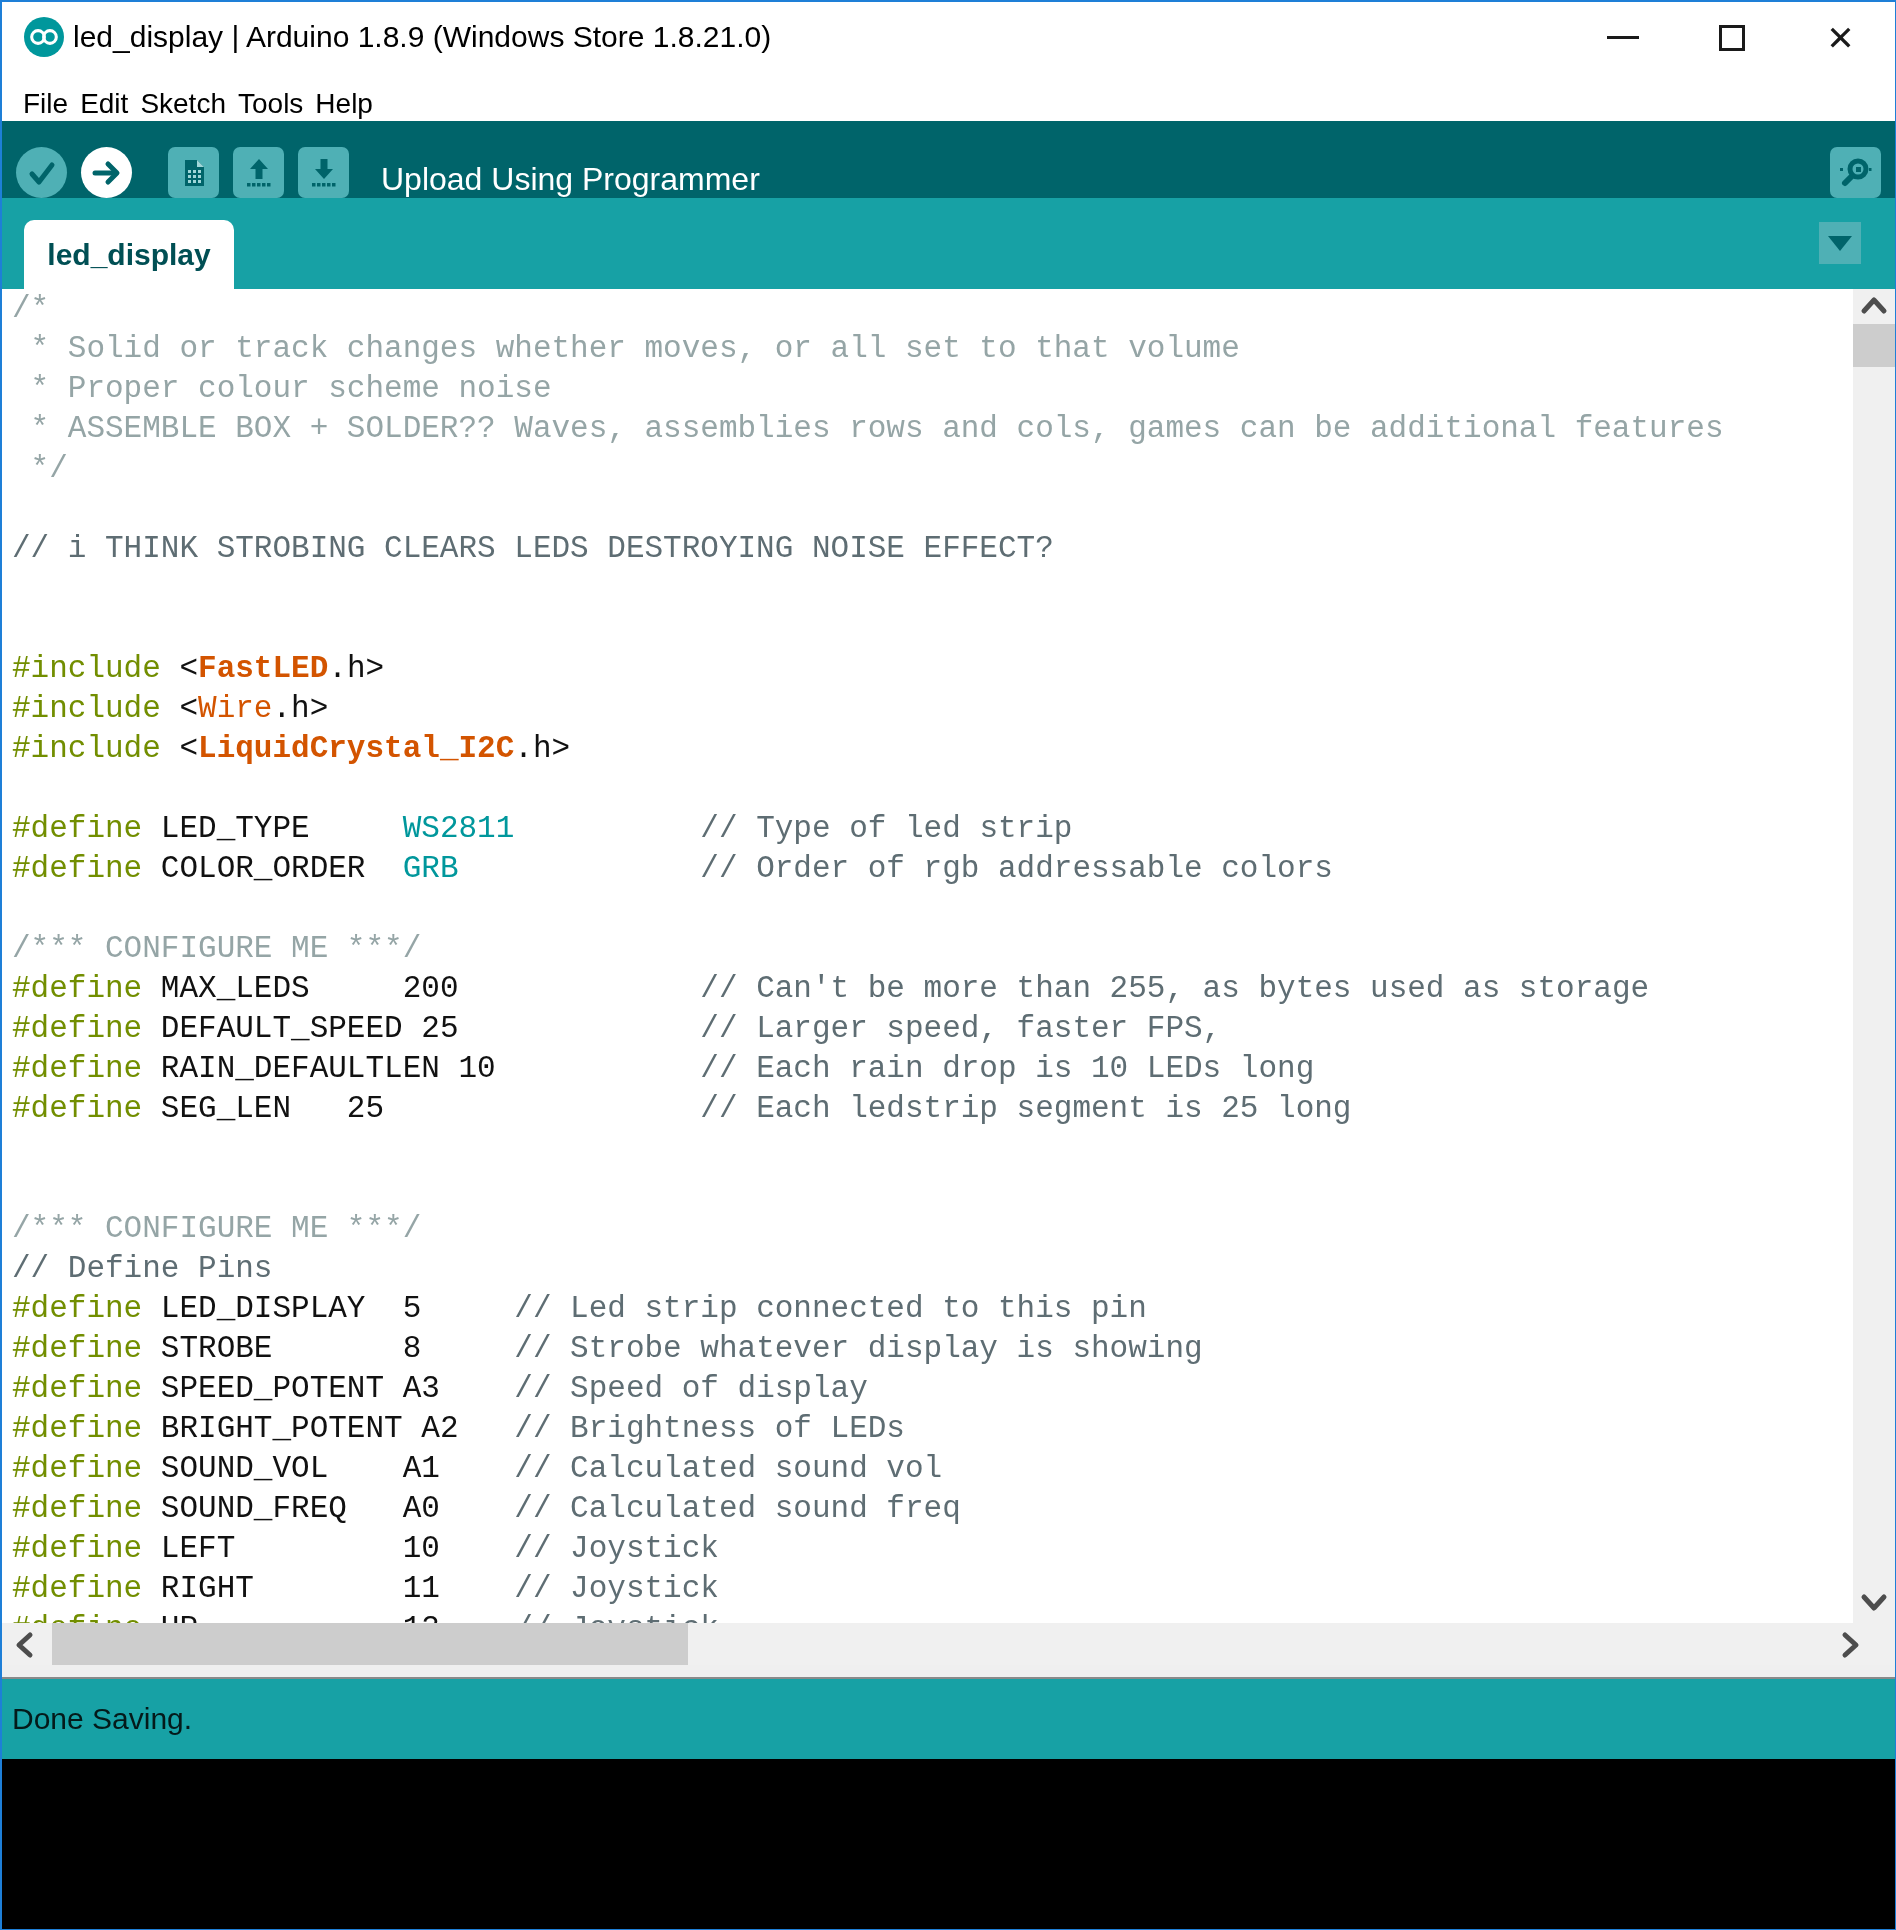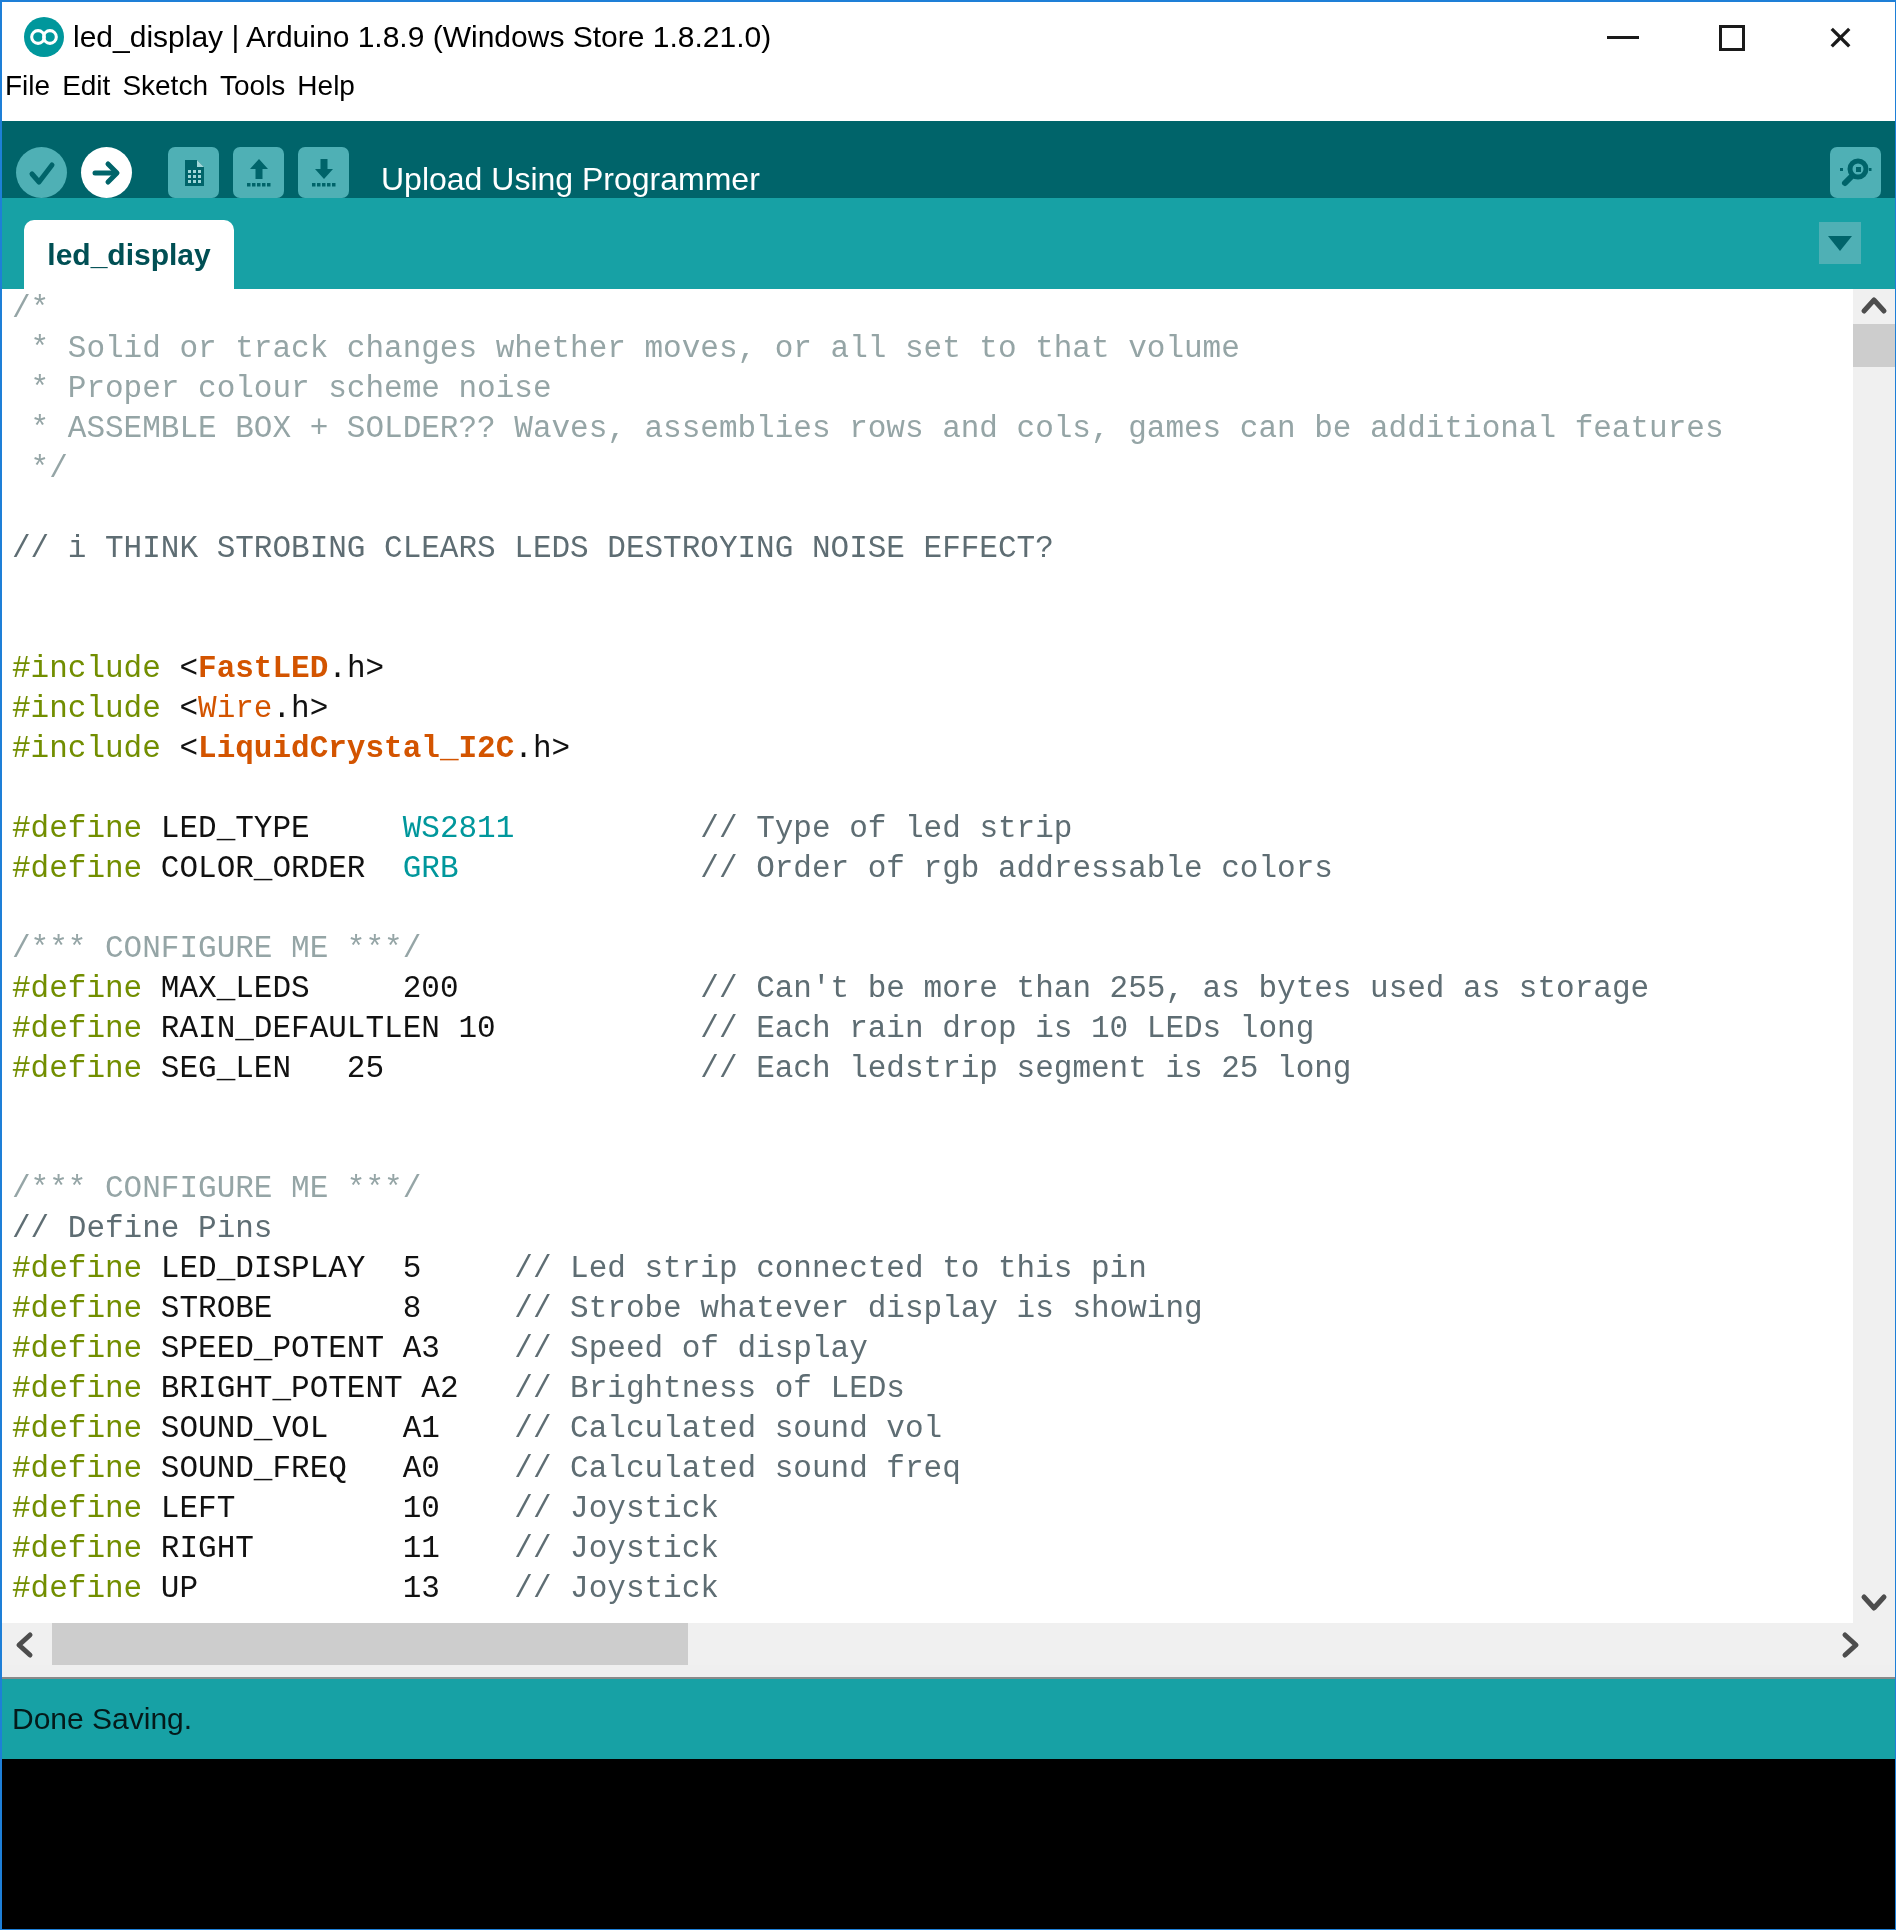--- a/index.html
+++ b/index.html
@@ -10,21 +10,21 @@
   .titlebar { position:absolute; left:0; right:0; top:0; height:71px; background:#fff; }
   .app-icon { position:absolute; left:22px; top:15px; width:40px; height:40px; border-radius:50%; background:#00979C; display:flex; align-items:center; justify-content:center; }
   .title-text { position:absolute; left:71px; top:18px; font-size:30px; color:#000; white-space:nowrap; }
   .win-controls { position:absolute; right:0; top:0; height:71px; display:flex; }
   .win-btn { width:109px; height:71px; display:flex; align-items:center; justify-content:center; color:#1a1a1a; }
   .glyph-min { width:32px; height:0; border-top:3px solid #1a1a1a; }
   .glyph-max { width:26px; height:26px; border:3px solid #1a1a1a; }
   .glyph-close { font-size:34px; font-weight:300; line-height:1; }
 
   
-  .menubar { position:absolute; left:0; right:0; top:60px; height:48px; background:#fff; display:flex; align-items:center; padding-left:3px; }
+  .menubar { position:absolute; left:0; right:0; top:78px; height:48px; background:#fff; display:flex; align-items:center; padding-left:21px; }
   .menu-item { font-size:28px; color:#000; margin-right:12px; white-space:pre; }
 
   
   .toolbar { position:absolute; left:0; right:0; top:119px; height:77px; background:#00646A; display:flex; align-items:flex-end; }
   .tb-btn { width:51px; height:51px; margin-left:14px; display:flex; align-items:center; justify-content:center; flex:none; }
   .tb-circle { border-radius:50%; background:#4FB0B5; }
   .tb-circle.active { background:#fff; }
   .tb-square { border-radius:7px; background:#4FB0B5; }
   .tb-gap { width:22px; flex:none; }
   .tb-status { color:#fff; font-size:32px; margin-left:32px; white-space:nowrap; }
@@ -194,20 +194,21 @@
         <div class="code-line">&nbsp;</div>
         <div class="code-line"><span class="tok-p">#include</span><span class="tok-k"> &lt;</span><span class="tok-b">FastLED</span><span class="tok-k">.h&gt;</span></div>
         <div class="code-line"><span class="tok-p">#include</span><span class="tok-k"> &lt;</span><span class="tok-o">Wire</span><span class="tok-k">.h&gt;</span></div>
         <div class="code-line"><span class="tok-p">#include</span><span class="tok-k"> &lt;</span><span class="tok-b">LiquidCrystal_I2C</span><span class="tok-k">.h&gt;</span></div>
         <div class="code-line">&nbsp;</div>
         <div class="code-line"><span class="tok-p">#define</span><span class="tok-k"> LED_TYPE     </span><span class="tok-c">WS2811</span><span class="tok-k">          </span><span class="tok-m">// Type of led strip</span></div>
         <div class="code-line"><span class="tok-p">#define</span><span class="tok-k"> COLOR_ORDER  </span><span class="tok-c">GRB</span><span class="tok-k">             </span><span class="tok-m">// Order of rgb addressable colors</span></div>
         <div class="code-line">&nbsp;</div>
         <div class="code-line"><span class="tok-g">/*** CONFIGURE ME ***/</span></div>
         <div class="code-line"><span class="tok-p">#define</span><span class="tok-k"> MAX_LEDS     200             </span><span class="tok-m">// Can't be more than 255, as bytes used as storage</span></div>
+        <div class="code-line"><span class="tok-p">#define</span><span class="tok-k"> DEFAULT_SPEED 25             </span><span class="tok-m">// Larger speed, faster FPS,</span></div>
         <div class="code-line"><span class="tok-p">#define</span><span class="tok-k"> RAIN_DEFAULTLEN 10           </span><span class="tok-m">// Each rain drop is 10 LEDs long</span></div>
         <div class="code-line"><span class="tok-p">#define</span><span class="tok-k"> SEG_LEN   25                 </span><span class="tok-m">// Each ledstrip segment is 25 long</span></div>
         <div class="code-line">&nbsp;</div>
         <div class="code-line">&nbsp;</div>
         <div class="code-line"><span class="tok-g">/*** CONFIGURE ME ***/</span></div>
         <div class="code-line"><span class="tok-m">// Define Pins</span></div>
         <div class="code-line"><span class="tok-p">#define</span><span class="tok-k"> LED_DISPLAY  5     </span><span class="tok-m">// Led strip connected to this pin</span></div>
         <div class="code-line"><span class="tok-p">#define</span><span class="tok-k"> STROBE       8     </span><span class="tok-m">// Strobe whatever display is showing</span></div>
         <div class="code-line"><span class="tok-p">#define</span><span class="tok-k"> SPEED_POTENT A3    </span><span class="tok-m">// Speed of display</span></div>
         <div class="code-line"><span class="tok-p">#define</span><span class="tok-k"> BRIGHT_POTENT A2   </span><span class="tok-m">// Brightness of LEDs</span></div>

